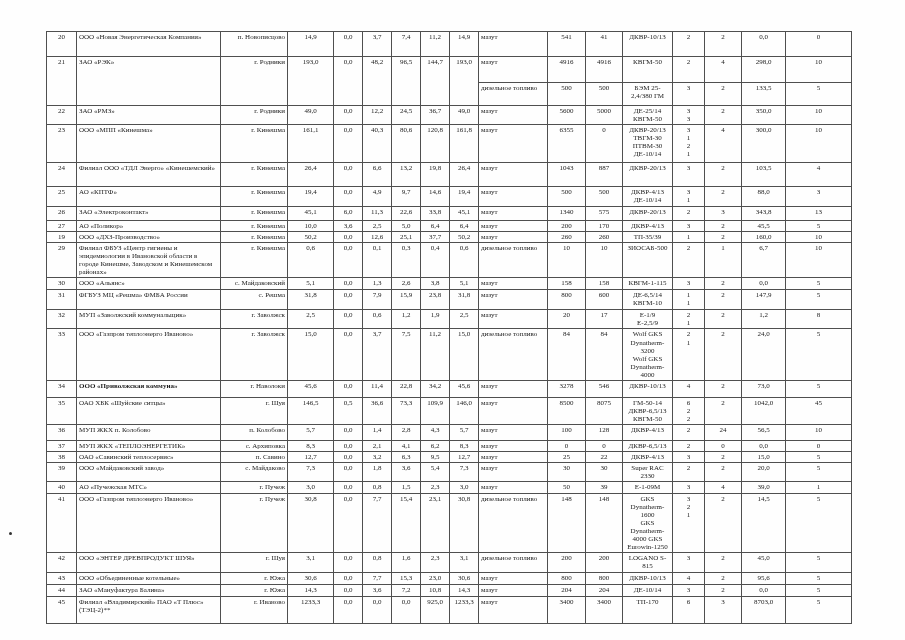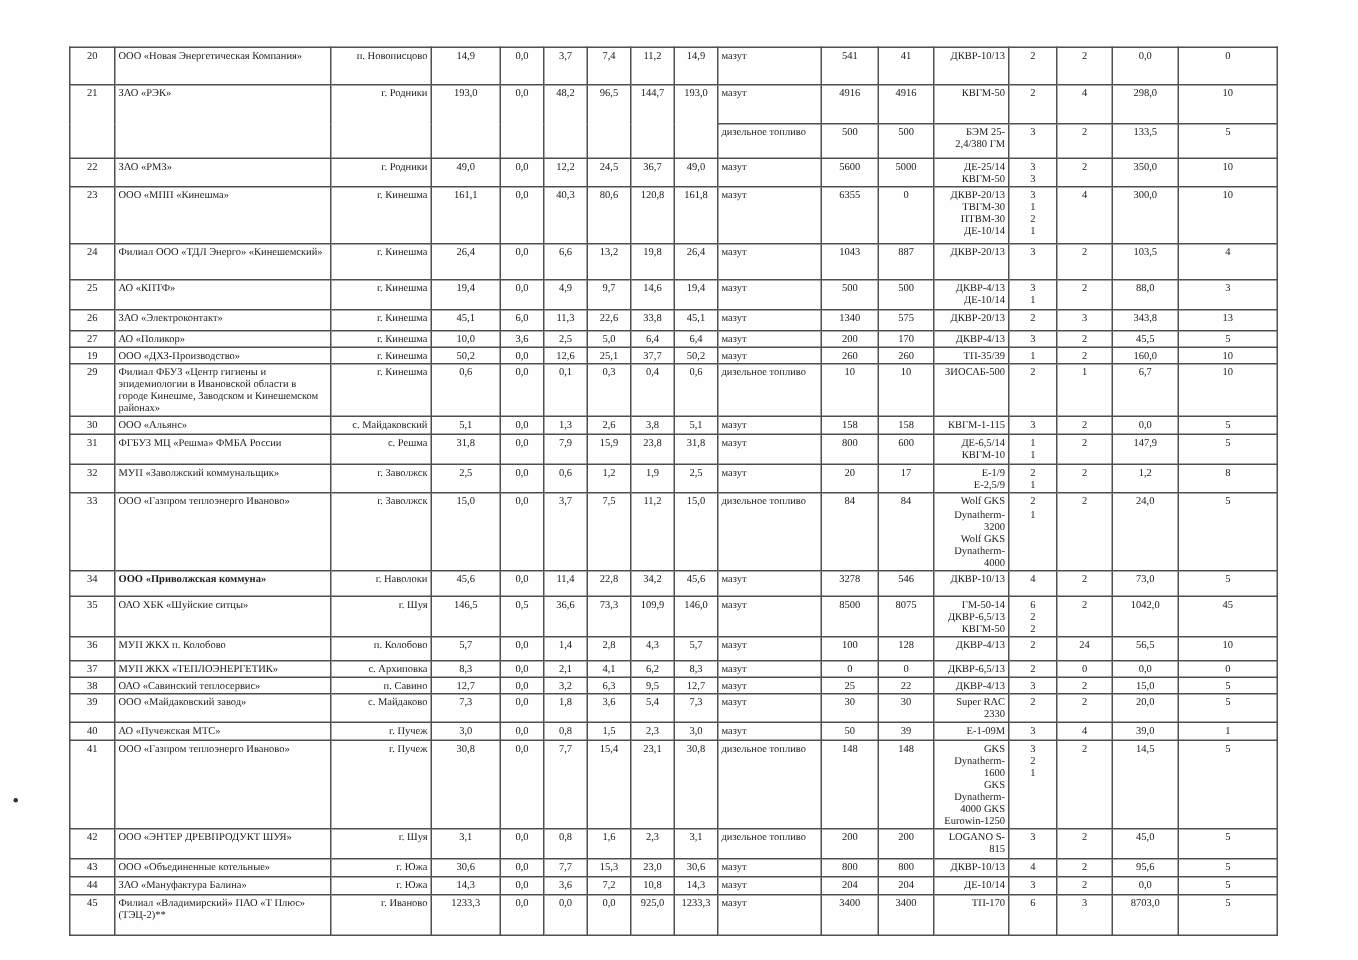--- a/index.html
+++ b/index.html
@@ -23,21 +23,21 @@
     padding:1px 2px;
     overflow:hidden;
     word-wrap:break-word;
   }
   td.c-num{text-align:center;}
   td.c-name{text-align:left;}
   td.c-name.b{font-weight:bold;margin-left:28px;}
   td.c-loc{text-align:right;}
   td.c-val{text-align:center;}
   td.c-fuel{text-align:left;}
-  td.c-boiler{text-align:right;padding-right:1px;}
+  td.c-boiler{text-align:center;padding-right:1px;}
   .line{display:block;}
 </style>
 </head>
 <body>
 
 <div class="page">
   <div class="ink-dot"></div>
   <table class="doc">
     <colgroup>
       <col style="width:30px">

